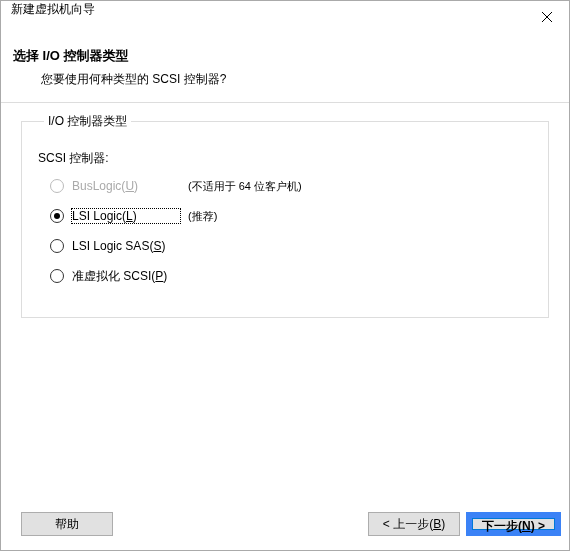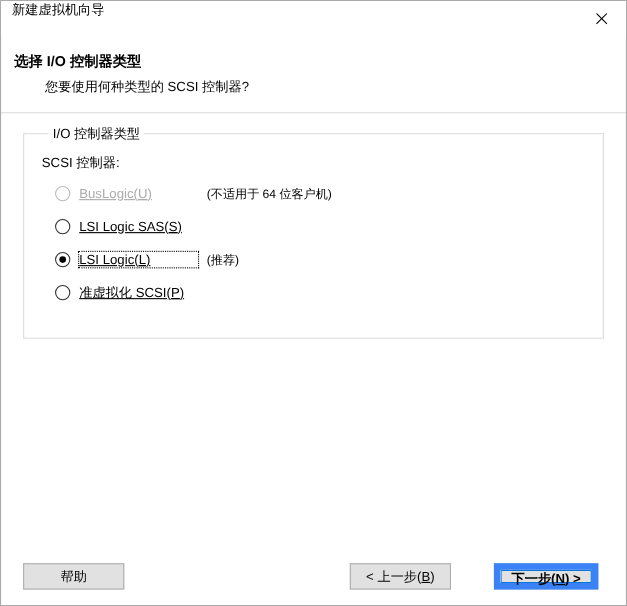--- a/index.html
+++ b/index.html
@@ -58,21 +58,21 @@
   }
   .group-label {
     position: absolute;
     top: -9px;
     left: 22px;
     background: #fff;
     padding: 0 4px;
     font-size: 12px;
   }
   .sub-label {
-    margin: 4px 0 10px 2px;
+    margin: 14px 0 10px 2px;
     font-size: 12px;
   }
   .radio-row {
     display: flex;
     align-items: center;
     margin: 0 0 12px 14px;
     min-height: 18px;
   }
   .radio {
     width: 14px;
@@ -89,37 +89,35 @@
   .radio.checked::after {
     content: "";
     width: 6px;
     height: 6px;
     background: #000;
     border-radius: 50%;
   }
   .radio-label {
     font-size: 12px;
     min-width: 108px;
-    text-decoration: underline;
   }
   .radio-label.disabled { color: #aaa; }
   .radio-label.focused {
     outline: 1px dotted #000;
     outline-offset: 0px;
   }
   .radio-note {
     font-size: 11px;
     margin-left: 8px;
   }
   .mn { text-decoration: underline; }
   .footer {
-    padding: 10px 25px 14px 14px;
+    padding: 10px 8px 14px 14px;
     display: flex;
     align-items: center;
-    gap: 33px;
   }
   .btn {
     height: 24px;
     min-width: 92px;
     background: #e1e1e1;
     border: 1px solid #adadad;
     font-size: 12px;
     font-family: inherit;
     cursor: pointer;
     padding: 0 10px;
@@ -157,28 +155,28 @@
       <div class="group-label">I/O 控制器类型</div>
       <div class="sub-label">SCSI 控制器:</div>
 
       <div class="radio-row">
         <span class="radio disabled"></span>
         <span class="radio-label disabled"><span>BusLogic(</span><span class="mn">U</span><span>)</span></span>
         <span class="radio-note">(不适用于 64 位客户机)</span>
       </div>
 
       <div class="radio-row">
-        <span class="radio"></span>
-        <span class="radio-label"><span>LSI Logic SAS(</span><span class="mn">S</span><span>)</span></span>
+        <span class="radio checked"></span>
+        <span class="radio-label focused"><span>LSI Logic(</span><span class="mn">L</span><span>)</span></span>
+        <span class="radio-note">(推荐)</span>
       </div>
 
       <div class="radio-row">
-        <span class="radio checked"></span>
-        <span class="radio-label focused"><span>LSI Logic(</span><span class="mn">L</span><span>)</span></span>
-        <span class="radio-note">(推荐)</span>
+        <span class="radio"></span>
+        <span class="radio-label"><span>LSI Logic SAS(</span><span class="mn">S</span><span>)</span></span>
       </div>
 
       <div class="radio-row">
         <span class="radio"></span>
         <span class="radio-label"><span>准虚拟化 SCSI(</span><span class="mn">P</span><span>)</span></span>
       </div>
 
     </div>
   </div>
 

